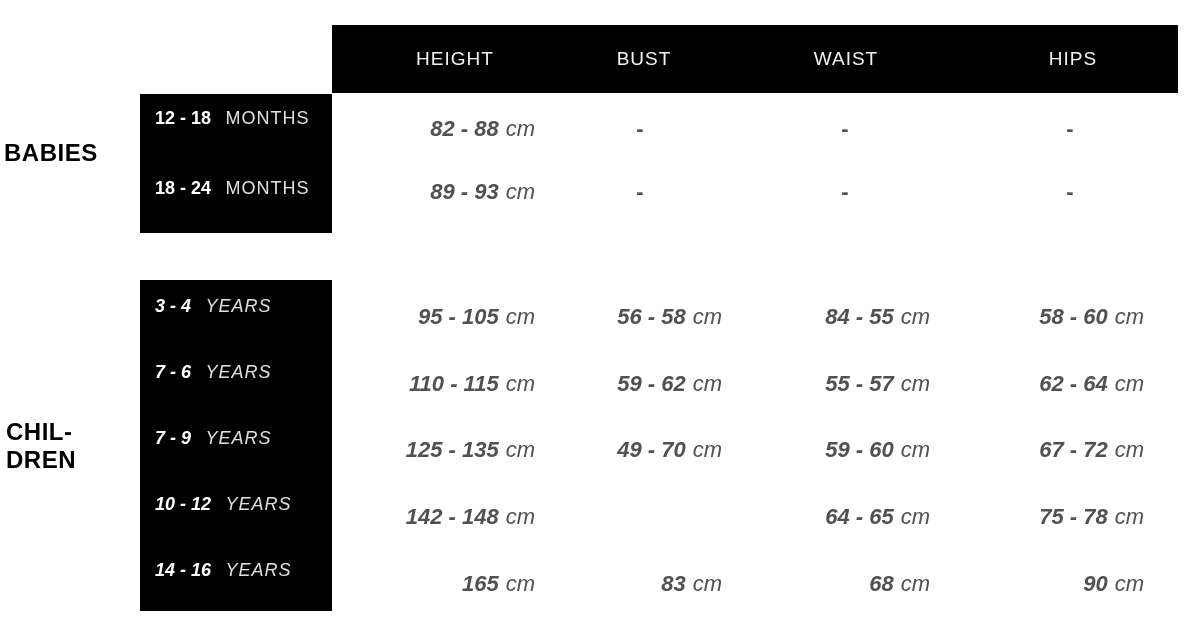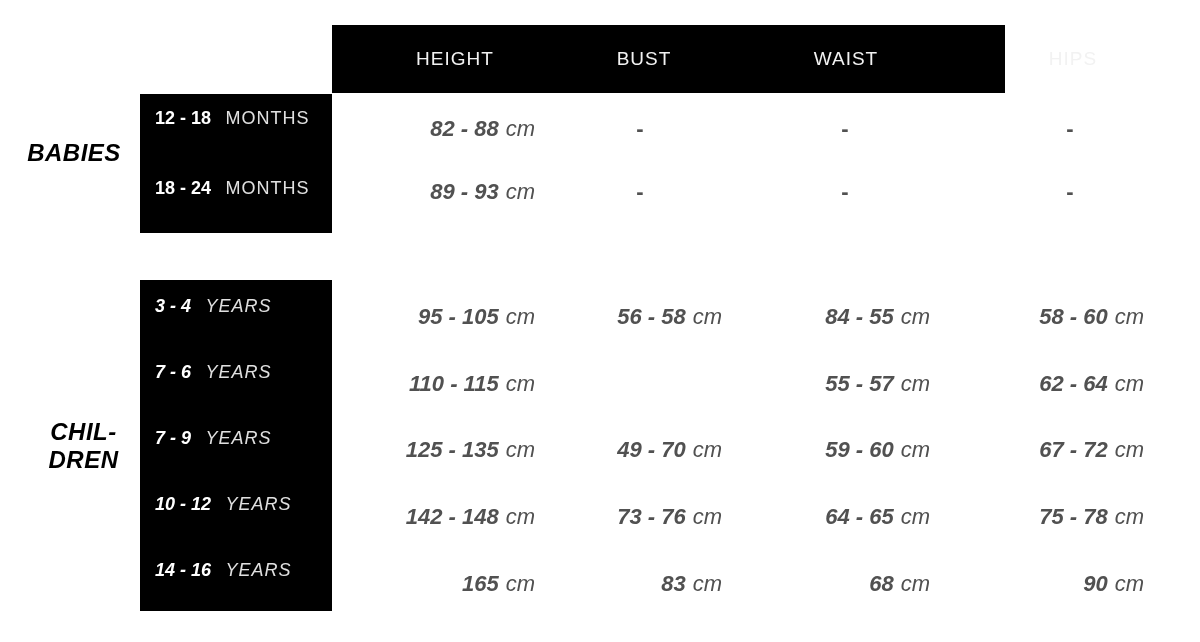--- a/index.html
+++ b/index.html
@@ -1,39 +1,39 @@
 <!DOCTYPE html>
 <html style="--panel-bg: #000000; --header-text: #f2f2f2; --label-num: #ffffff; --label-unit: #e0e0e0; --value-text: #515151; --section-label: #000000;"><head>
 <meta charset="utf-8">
 <style>
   html,body{margin:0;padding:0;background:#ffffff;}
   .stage{
     position:relative;width:1200px;height:642px;background:#ffffff;overflow:hidden;
     font-family:"Liberation Sans", sans-serif;
   }
   
-  .header-bar{position:absolute;left:332px;top:25px;width:673px;height:68px;background:var(--panel-bg,#000);}
+  .header-bar{position:absolute;left:332px;top:25px;width:846px;height:68px;background:var(--panel-bg,#000);}
   .hdr{
     position:absolute;top:50%;transform:translate(-50%,-50%);
     font-size:19px;letter-spacing:1px;color:var(--header-text,#f2f2f2);white-space:nowrap;
   }
   .h1{left:123px}.h2{left:312px}.h3{left:514px}.h4{left:741px}
   
   .box{position:absolute;left:140px;width:192px;background:var(--panel-bg,#000);}
   .babies-box{top:94px;height:139px;}
   .children-box{top:280px;height:331px;font-style:italic;}
   .age-row{position:absolute;left:15px;line-height:30px;white-space:nowrap;}
   .ab1{top:9px}.ab2{top:79px}
   .ac1{top:11px}.ac2{top:77px}.ac3{top:143px}.ac4{top:209px}.ac5{top:275px}
   .age-num{font-size:18px;font-weight:bold;color:var(--label-num,#fff);}
   .age-unit{font-size:18px;color:var(--label-unit,#e0e0e0);margin-left:10px;letter-spacing:1px;text-align:right;}
   
   .section-label{
-    position:absolute;text-align:center;
-    font-weight:bold;font-style:italic;font-size:24px;line-height:28px;
+    position:absolute;text-align:left;
+    font-weight:bold;font-size:24px;line-height:28px;
     color:var(--section-label,#000);letter-spacing:.5px;white-space:pre-line;
   }
   .babies-label{left:4px;top:139px;width:140px;}
   .children-label{left:6px;top:418px;width:155px;}
   
   .cell{position:absolute;line-height:30px;white-space:nowrap;font-style:italic;}
   .c1{right:665px}.c2{right:478px}.c3{right:270px}.c4{right:56px}
   .rb1{top:114px}.rb2{top:177px}
   .rc1{top:302px}.rc2{top:369px}.rc3{top:435px}.rc4{top:502px}.rc5{top:569px}
   .num{font-size:22px;font-weight:bold;color:var(--value-text,#515151);}
@@ -118,20 +118,23 @@
   <div class="cell c3 rc1">
     <span class="num">84 - 55</span><span class="unit">cm</span>
   </div>
   <div class="cell c4 rc1">
     <span class="num">58 - 60</span><span class="unit">cm</span>
   </div>
 
   <div class="cell c1 rc2">
     <span class="num">110 - 115</span><span class="unit">cm</span>
   </div>
+  <div class="cell c2 rc2">
+    <span class="num">59 - 62</span><span class="unit">cm</span>
+  </div>
   <div class="cell c3 rc2">
     <span class="num">55 - 57</span><span class="unit">cm</span>
   </div>
   <div class="cell c4 rc2">
     <span class="num">62 - 64</span><span class="unit">cm</span>
   </div>
 
   <div class="cell c1 rc3">
     <span class="num">125 - 135</span><span class="unit">cm</span>
   </div>
@@ -140,23 +143,20 @@
   </div>
   <div class="cell c3 rc3">
     <span class="num">59 - 60</span><span class="unit">cm</span>
   </div>
   <div class="cell c4 rc3">
     <span class="num">67 - 72</span><span class="unit">cm</span>
   </div>
 
   <div class="cell c1 rc4">
     <span class="num">142 - 148</span><span class="unit">cm</span>
-  </div>
-  <div class="cell c2 rc4">
-    <span class="num">73 - 76</span><span class="unit">cm</span>
   </div>
   <div class="cell c3 rc4">
     <span class="num">64 - 65</span><span class="unit">cm</span>
   </div>
   <div class="cell c4 rc4">
     <span class="num">75 - 78</span><span class="unit">cm</span>
   </div>
 
   <div class="cell c1 rc5">
     <span class="num">165</span><span class="unit">cm</span>

